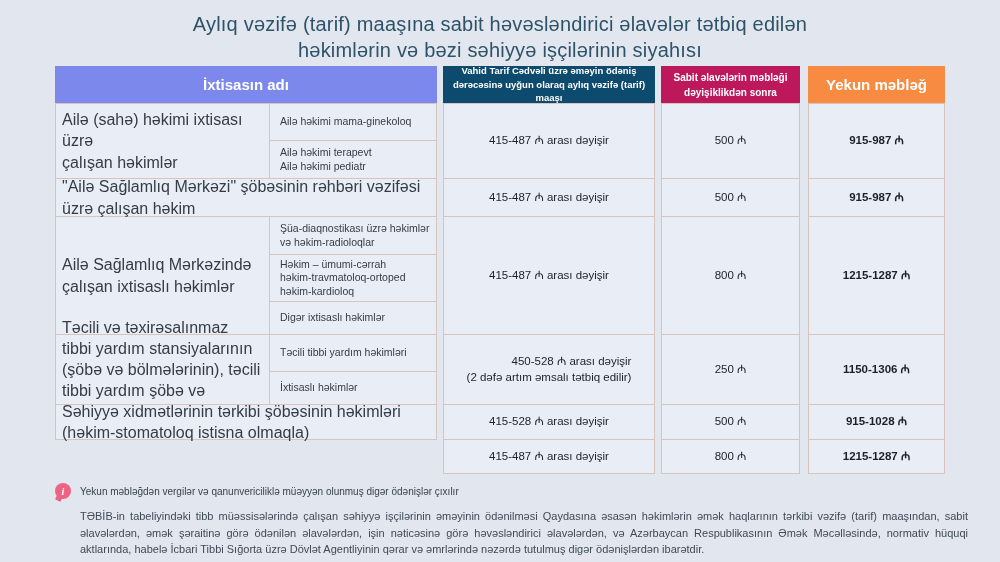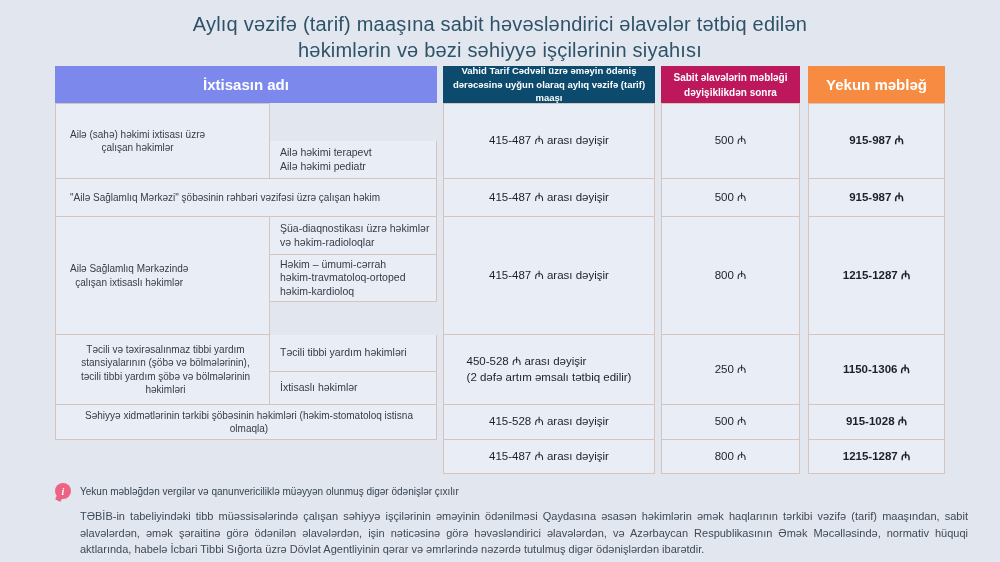--- a/index.html
+++ b/index.html
@@ -30,23 +30,23 @@
   .hc.green{background:#be185d;font-size:10px;line-height:1.5;}
   .hc.orange{background:#f68b41;font-size:15px;}
   .cell{
     background:#e9edf6;box-sizing:border-box;
     border-right:1px solid #d6c4bd;border-bottom:1px solid #d6c4bd;
     display:flex;align-items:center;
     color:#353c46;
   }
   .bl{border-left:1px solid #d6c4bd;}
   .bt{border-top:1px solid #d6c4bd;}
-  .group{padding:4px 8px 4px 14px;font-size:10px;line-height:1.32;text-align:center;}
+  .group{padding:4px 8px 4px 6px;font-size:16px;line-height:1.32;}
   .sub{padding:4px 5px 4px 10px;font-size:10.5px;line-height:1.3;}
-  .val{justify-content:center;text-align:left;font-size:11.5px;line-height:1.35;color:#1c2127;padding:2px 4px;}
+  .val{justify-content:center;text-align:right;font-size:11.5px;line-height:1.35;color:#1c2127;padding:2px 4px;}
   .fw6{font-weight:400;}
   .fw7{font-weight:700;}
   .pre{white-space:pre-line;}
   
   .note-row{position:absolute;left:55px;top:483px;display:flex;align-items:center;gap:9px;}
   .info-icon{
     width:16px;height:16px;border-radius:50%;background:#ec6383;color:#fff;
     font-size:10px;font-weight:bold;font-style:italic;
     display:flex;align-items:center;justify-content:center;position:relative;flex:none;
     font-family:"Liberation Serif","DejaVu Serif",serif;
@@ -74,37 +74,39 @@
 
   <div class="hc purple" style="grid-area:1/1/2/3">İxtisasın adı</div>
   <div class="hc blue pre" style="grid-area:1/4/2/5">Vahid Tarif Cədvəli üzrə əməyin ödəniş
 dərəcəsinə uyğun olaraq aylıq vəzifə (tarif) maaşı</div>
   <div class="hc green pre" style="grid-area:1/6/2/7">Sabit əlavələrin məbləği
 dəyişiklikdən sonra</div>
   <div class="hc orange" style="grid-area:1/8/2/9">Yekun məbləğ</div>
 
   <div class="cell group pre bl bt" style="grid-area:2/1/4/2">Ailə (sahə) həkimi ixtisası üzrə
 çalışan həkimlər</div>
+  <div class="cell sub bt" style="grid-area:2/2/3/3">Ailə həkimi mama-ginekoloq</div>
   <div class="cell sub pre" style="grid-area:3/2/4/3">Ailə həkimi terapevt
 Ailə həkimi pediatr</div>
   <div class="cell val bl bt" style="grid-area:2/4/4/5">415-487 ₼ arası dəyişir</div>
   <div class="cell val fw6 bl bt" style="grid-area:2/6/4/7">500 ₼</div>
   <div class="cell val fw7 bl bt" style="grid-area:2/8/4/9">915-987 ₼</div>
 
   <div class="cell group bl" style="grid-area:4/1/5/3">"Ailə Sağlamlıq Mərkəzi" şöbəsinin rəhbəri vəzifəsi üzrə çalışan həkim</div>
   <div class="cell val bl" style="grid-area:4/4/5/5">415-487 ₼ arası dəyişir</div>
   <div class="cell val fw6 bl" style="grid-area:4/6/5/7">500 ₼</div>
   <div class="cell val fw7 bl" style="grid-area:4/8/5/9">915-987 ₼</div>
 
   <div class="cell group pre bl" style="grid-area:5/1/8/2">Ailə Sağlamlıq Mərkəzində
 çalışan ixtisaslı həkimlər</div>
   <div class="cell sub pre" style="grid-area:6/2/7/3">Həkim – ümumi-cərrah
 həkim-travmatoloq-ortoped
 həkim-kardioloq</div>
   <div class="cell sub" style="grid-area:5/2/6/3">Şüa-diaqnostikası üzrə həkimlər və həkim-radioloqlar</div>
+  <div class="cell sub" style="grid-area:7/2/8/3">Digər ixtisaslı həkimlər</div>
   <div class="cell val bl" style="grid-area:5/4/8/5">415-487 ₼ arası dəyişir</div>
   <div class="cell val fw6 bl" style="grid-area:5/6/8/7">800 ₼</div>
   <div class="cell val fw7 bl" style="grid-area:5/8/8/9">1215-1287 ₼</div>
 
   <div class="cell group bl" style="grid-area:8/1/10/2">Təcili və təxirəsalınmaz tibbi yardım stansiyalarının (şöbə və bölmələrinin), təcili tibbi yardım şöbə və bölmələrinin həkimləri</div>
   <div class="cell sub" style="grid-area:8/2/9/3">Təcili tibbi yardım həkimləri</div>
   <div class="cell sub" style="grid-area:9/2/10/3">İxtisaslı həkimlər</div>
   <div class="cell val pre bl" style="grid-area:8/4/10/5">450-528 ₼ arası dəyişir
 (2 dəfə artım əmsalı tətbiq edilir)</div>
   <div class="cell val fw6 bl" style="grid-area:8/6/10/7">250 ₼</div>

